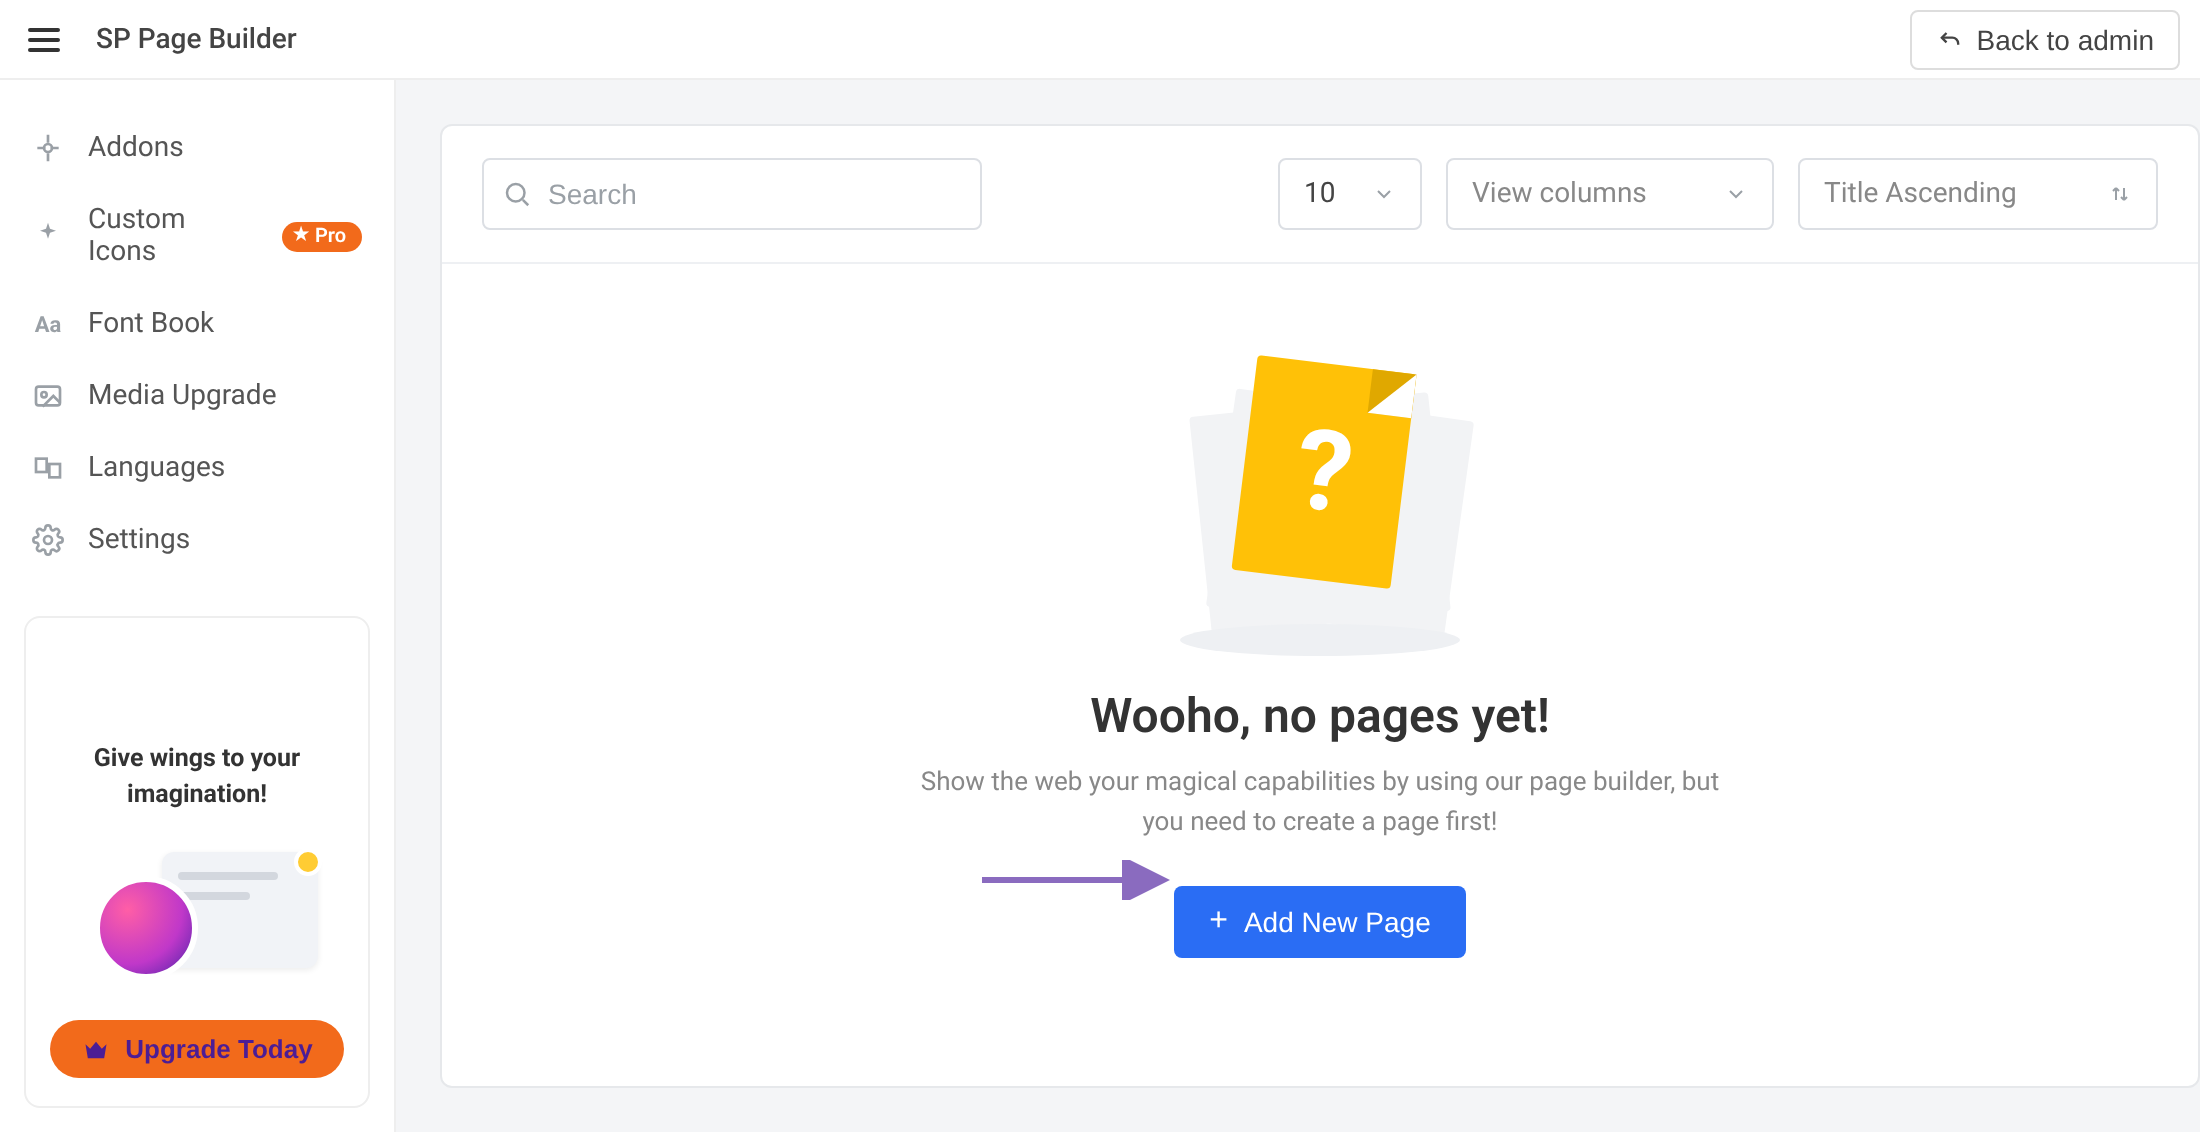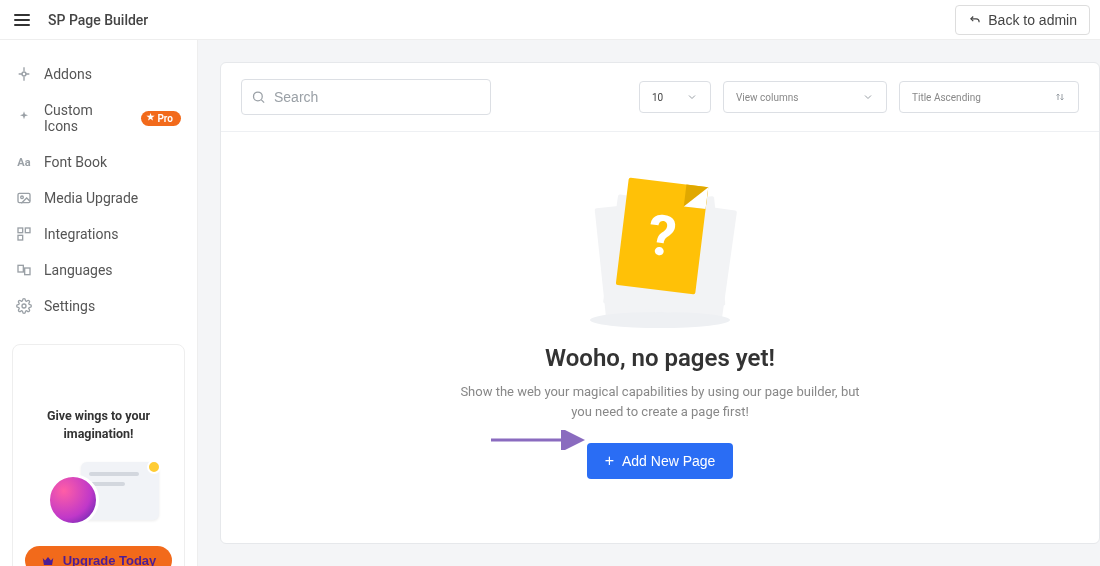--- a/index.html
+++ b/index.html
@@ -103,21 +103,21 @@
   }
   .search-wrap svg{ position:absolute; left:10px; top:50%; transform:translateY(-50%); width:15px; height:15px; color:#9aa0a6;}
   .search-input{
     width:100%; padding:9px 10px 9px 32px; border:1px solid #dcdfe4; border-radius:4px;
     font-size:14px; color:#555;
   }
   .search-input::placeholder{ color:#9aa0a6; }
   .spacer { flex:1; }
   .select{
     border:1px solid #dcdfe4; border-radius:4px; background:#fff; padding:9px 12px;
-    font-size:10px; color:#888; display:flex; align-items:center; justify-content:space-between; cursor:pointer;
+    font-size:14px; color:#888; display:flex; align-items:center; justify-content:space-between; cursor:pointer;
   }
   .sel-page{ width:72px; color:#444;}
   .sel-cols{ width:164px;}
   .sel-sort{ width:180px;}
   .select svg{ width:12px; height:12px; color:#9aa0a6;}
 
   .empty{
     flex:1; display:flex; flex-direction:column; align-items:center; justify-content:flex-start;
     padding-top: 40px;
     position:relative;
@@ -205,30 +205,20 @@
               <rect x="3" y="5" width="18" height="14" rx="2"></rect>
               <circle cx="9" cy="11" r="2"></circle>
               <path d="M21 17l-5-5-8 8"></path>
             </svg>
         </span>
         <span>Media Upgrade</span>
       </li>
       <li class="nav-item">
         <span class="nav-icon">
           <svg viewBox="0 0 24 24" width="16" height="16" fill="none" stroke="currentColor" stroke-width="2">
-              <rect x="3" y="3" width="7" height="7"></rect>
-              <rect x="14" y="3" width="7" height="7"></rect>
-              <rect x="3" y="14" width="7" height="7"></rect>
-            </svg>
-        </span>
-        <span>Integrations</span>
-      </li>
-      <li class="nav-item">
-        <span class="nav-icon">
-          <svg viewBox="0 0 24 24" width="16" height="16" fill="none" stroke="currentColor" stroke-width="2">
               <rect x="3" y="5" width="8" height="10"></rect>
               <rect x="13" y="9" width="8" height="10"></rect>
             </svg>
         </span>
         <span>Languages</span>
       </li>
       <li class="nav-item">
         <span class="nav-icon">
           <svg viewBox="0 0 24 24" width="16" height="16" fill="none" stroke="currentColor" stroke-width="2">
               <circle cx="12" cy="12" r="3"></circle>

